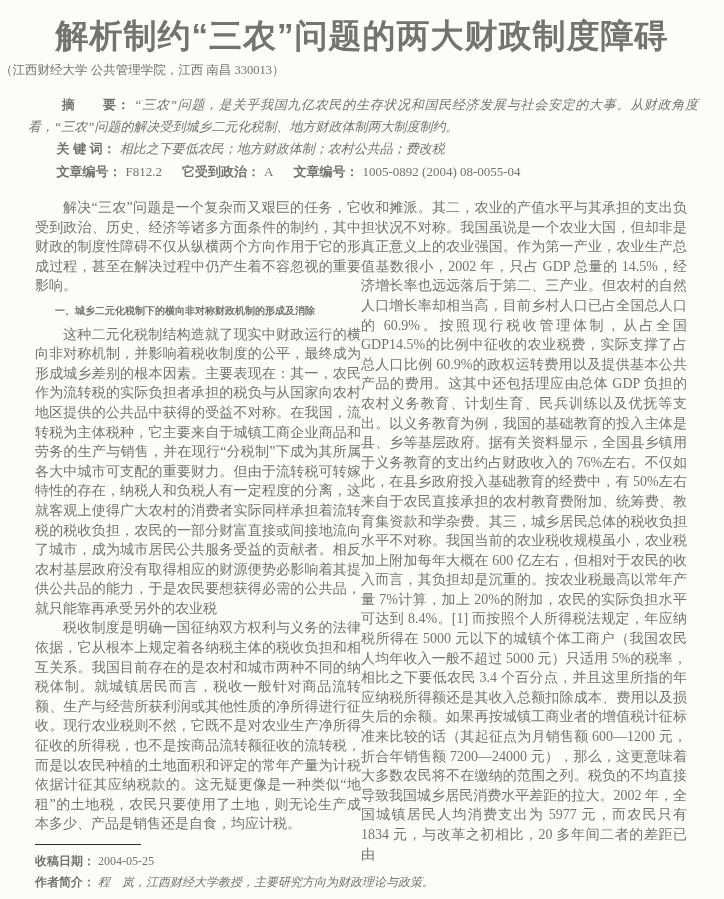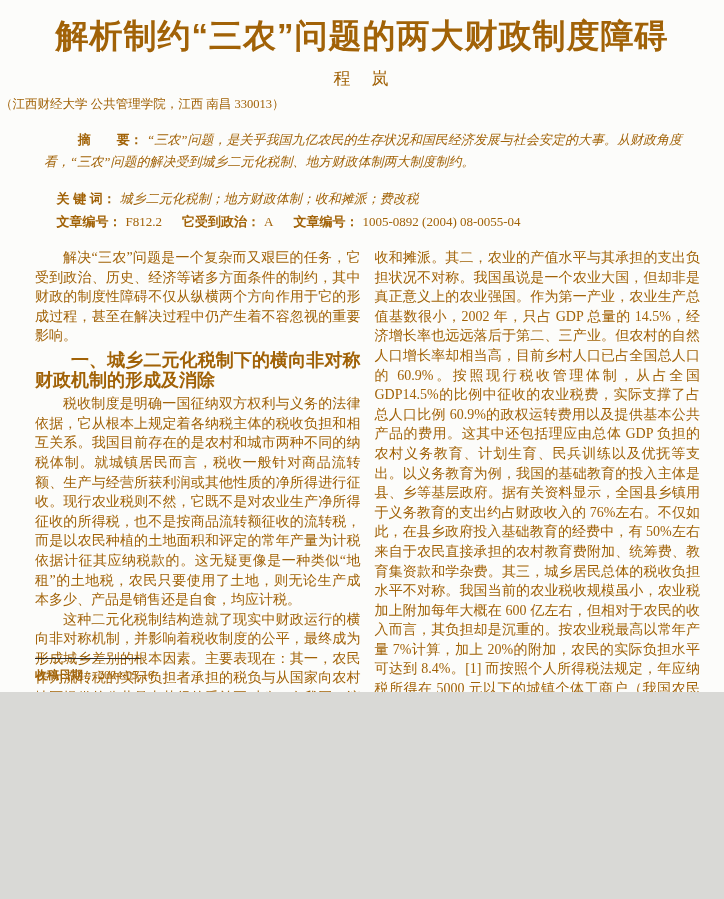--- a/index.html
+++ b/index.html
@@ -1,97 +1,97 @@
 <!DOCTYPE html>
 <html><head>
 <meta charset="utf-8">
 <style>
   html,body { margin:0; padding:0; background:#d9d9d6; }
   .page {
     position:relative;
-    width:724px; height:692px;
+    width:724px; height:899px;
     margin:0 auto;
     background:#fcfcfa;
-    color:#a16207;
+    color:#737373;
     font-family:"Liberation Serif","DejaVu Serif",serif;
     box-sizing:border-box;
     overflow:hidden;
   }
   .title {
     margin:16px 18px 0;
     text-align:center;
     font-family:"Liberation Sans","DejaVu Sans",sans-serif;
     font-weight:bold;
     font-size:33px;
     line-height:40px;
     letter-spacing:1px;
   }
   .author { margin-top:11px; text-align:center; font-size:17px; letter-spacing:2px; }
   .affil  { margin-top:6px;  text-align:left; font-size:12.5px; }
   .frontmatter { margin:15px 26px 0 28px; font-size:13px; line-height:21.5px; }
-  .abstract { text-align:justify; text-indent:2.6em; margin:16px; }
+  .abstract { text-align:justify; text-indent:2.6em; margin:0; }
   .fm-line  { margin:1px 0 0; text-indent:2.2em; }
   .lbl {
     font-family:"Liberation Sans","DejaVu Sans",sans-serif;
     font-weight:bold;
     margin-right:4px;
     text-align:center;
   }
   .kaiti { font-style:italic; }
   .gap { margin-left:20px; }
   .columns {
-    display:flex; gap:14px;
+    display:flex; 
     margin:16px 24px 0 35px;
     font-size:14px; line-height:19.6px;
     text-align:justify;
   }
   .col { width:326px; }
   .col p { margin:0; text-indent:2em; }
   .col p.cont { text-indent:0; }
   .sec-heading {
     font-family:"Liberation Sans","DejaVu Sans",sans-serif;
     font-weight:bold;
-    font-size:18px; line-height:19.6px;
+    font-size:10px; line-height:19.6px;
     margin:5px 0 4px;
     text-indent:2em;
     text-align:justify;
   }
   .footnote {
     position:absolute; left:35px; bottom:7px;
     font-size:12px; line-height:20.5px;
     white-space:nowrap;
   }
   .footnote-rule { width:106px; border-top:1.6px solid #2a2a2a; margin-bottom:6px; }
   .fn-line .lbl { margin-right:3px;font-family:Liberation Serif, serif; }
 </style>
 </head>
 <body>
 
 <div class="page">
 
   <h1 class="title">解析制约“三农”问题的两大财政制度障碍</h1>
-  <div class="author">程　岚</div>
   <div class="affil">（江西财经大学 公共管理学院，江西 南昌 330013）</div>
 
   <div class="frontmatter">
     <p class="abstract"><span class="lbl">摘　　要：</span><span class="kaiti">“三农”问题，是关乎我国九亿农民的生存状况和国民经济发展与社会安定的大事。从财政角度看，“三农”问题的解决受到城乡二元化税制、地方财政体制两大制度制约。</span></p>
-    <p class="fm-line"><span class="lbl">关 键 词：</span><span class="kaiti">城乡二元化税制；地方财政体制；收和摊派；费改税</span></p>
+    <p class="fm-line"><span class="lbl">关 键 词：</span><span class="kaiti">相比之下要低农民；地方财政体制；农村公共品；费改税</span></p>
     <p class="fm-line"><span class="lbl">文章编号：</span><span>F812.2</span><span class="lbl gap">它受到政治：</span><span>A</span><span class="lbl gap">文章编号：</span><span>1005-0892 (2004) 08-0055-04</span></p>
   </div>
 
   <div class="columns">
     <div class="col">
       <p>解决“三农”问题是一个复杂而又艰巨的任务，它受到政治、历史、经济等诸多方面条件的制约，其中财政的制度性障碍不仅从纵横两个方向作用于它的形成过程，甚至在解决过程中仍产生着不容忽视的重要影响。</p>
       <h2 class="sec-heading">一、城乡二元化税制下的横向非对称财政机制的形成及消除</h2>
+      <p>这种二元化税制结构造就了现实中财政运行的横向非对称机制，并影响着税收制度的公平，最终成为形成城乡差别的根本因素。主要表现在：其一，农民作为流转税的实际负担者承担的税负与从国家向农村地区提供的公共品中获得的受益不对称。在我国，流转税为主体税种，它主要来自于城镇工商企业商品和劳务的生产与销售，并在现行“分税制”下成为其所属各大中城市可支配的重要财力。但由于流转税可转嫁特性的存在，纳税人和负税人有一定程度的分离，这就客观上使得广大农村的消费者实际同样承担着流转税的税收负担，农民的一部分财富直接或间接地流向了城市，成为城市居民公共服务受益的贡献者。相反农村基层政府没有取得相应的财源便势必影响着其提供公共品的能力，于是农民要想获得必需的公共品，就只能靠再承受另外的农业税</p>
       <p>税收制度是明确一国征纳双方权利与义务的法律依据，它从根本上规定着各纳税主体的税收负担和相互关系。我国目前存在的是农村和城市两种不同的纳税体制。就城镇居民而言，税收一般针对商品流转额、生产与经营所获利润或其他性质的净所得进行征收。现行农业税则不然，它既不是对农业生产净所得征收的所得税，也不是按商品流转额征收的流转税，而是以农民种植的土地面积和评定的常年产量为计税依据计征其应纳税款的。这无疑更像是一种类似“地租”的土地税，农民只要使用了土地，则无论生产成本多少、产品是销售还是自食，均应计税。</p>
-      <p>这种二元化税制结构造就了现实中财政运行的横向非对称机制，并影响着税收制度的公平，最终成为形成城乡差别的根本因素。主要表现在：其一，农民作为流转税的实际负担者承担的税负与从国家向农村地区提供的公共品中获得的受益不对称。在我国，流转税为主体税种，它主要来自于城镇工商企业商品和劳务的生产与销售，并在现行“分税制”下成为其所属各大中城市可支配的重要财力。但由于流转税可转嫁特性的存在，纳税人和负税人有一定程度的分离，这就客观上使得广大农村的消费者实际同样承担着流转税的税收负担，农民的一部分财富直接或间接地流向了城市，成为城市居民公共服务受益的贡献者。相反农村基层政府没有取得相应的财源便势必影响着其提供公共品的能力，于是农民要想获得必需的公共品，就只能靠再承受另外的农业税</p>
     </div>
     <div class="col">
       <p class="cont">收和摊派。其二，农业的产值水平与其承担的支出负担状况不对称。我国虽说是一个农业大国，但却非是真正意义上的农业强国。作为第一产业，农业生产总值基数很小，2002 年，只占 GDP 总量的 14.5%，经济增长率也远远落后于第二、三产业。但农村的自然人口增长率却相当高，目前乡村人口已占全国总人口的 60.9%。按照现行税收管理体制，从占全国 GDP14.5%的比例中征收的农业税费，实际支撑了占总人口比例 60.9%的政权运转费用以及提供基本公共产品的费用。这其中还包括理应由总体 GDP 负担的农村义务教育、计划生育、民兵训练以及优抚等支出。以义务教育为例，我国的基础教育的投入主体是县、乡等基层政府。据有关资料显示，全国县乡镇用于义务教育的支出约占财政收入的 76%左右。不仅如此，在县乡政府投入基础教育的经费中，有 50%左右来自于农民直接承担的农村教育费附加、统筹费、教育集资款和学杂费。其三，城乡居民总体的税收负担水平不对称。我国当前的农业税收规模虽小，农业税加上附加每年大概在 600 亿左右，但相对于农民的收入而言，其负担却是沉重的。按农业税最高以常年产量 7%计算，加上 20%的附加，农民的实际负担水平可达到 8.4%。[1] 而按照个人所得税法规定，年应纳税所得在 5000 元以下的城镇个体工商户（我国农民人均年收入一般不超过 5000 元）只适用 5%的税率，相比之下要低农民 3.4 个百分点，并且这里所指的年应纳税所得额还是其收入总额扣除成本、费用以及损失后的余额。如果再按城镇工商业者的增值税计征标准来比较的话（其起征点为月销售额 600—1200 元，折合年销售额 7200—24000 元），那么，这更意味着大多数农民将不在缴纳的范围之列。税负的不均直接导致我国城乡居民消费水平差距的拉大。2002 年，全国城镇居民人均消费支出为 5977 元，而农民只有 1834 元，与改革之初相比，20 多年间二者的差距已由</p>
     </div>
   </div>
 
   <div class="footnote">
     <div class="footnote-rule"></div>
-    <div class="fn-line"><span class="lbl">收稿日期：</span><span>2004-05-10</span></div>
+    <div class="fn-line"><span class="lbl">收稿日期：</span><span>2004-05-25</span></div>
+    <div class="fn-line"><span class="lbl">作者简介：</span><span class="kaiti">程　岚，江西财经大学教授，主要研究方向为财政理论与政策。</span></div>
   </div>
 
 </div>
 
 </body></html>

